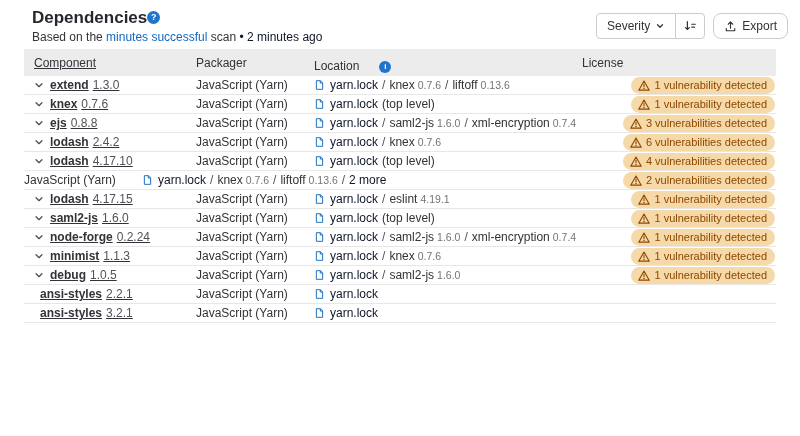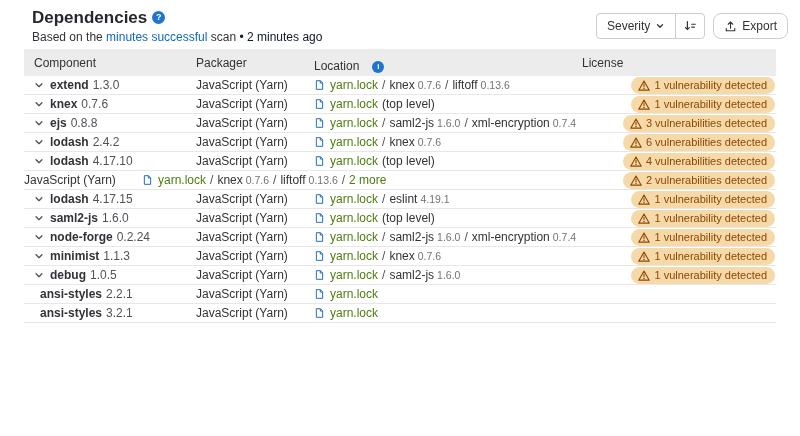--- a/index.html
+++ b/index.html
@@ -4,21 +4,21 @@
 <style>
   * { box-sizing: border-box; }
   html,body { margin:0; padding:0; }
   body {
     width:800px; height:436px; overflow:hidden;
     background:#ffffff; color:#333238;
     font-family:"Liberation Sans","DejaVu Sans",sans-serif;
     font-size:12px;
   }
   .top { position:relative; padding:8px 12px 0 32px; }
-  .title-row { display:flex; align-items:center; gap:5px; }
+  .title-row { display:flex; align-items:center; }
   h1.page-title { font-size:17px; line-height:19px; margin:0; font-weight:700; color:#28272d; }
   .help-icon {
     width:13px; height:13px; border-radius:50%; background:#1f75cb; color:#fff;
     font-size:9px; font-weight:700; text-align:center; line-height:13px; cursor:pointer;
   }
   .subtitle { margin-top:3px; line-height:15px; color:#333238; }
   .subtitle a { color:#1068bf; text-decoration:none; cursor:pointer; }
   .subtitle .dim { color:#0f172a;text-align:right; }
   .toolbar { position:absolute; top:13px; right:12px; display:flex; gap:8px; }
   .btn {
@@ -32,35 +32,35 @@
   .deps-table { margin:4px 24px 0 24px; }
   .thead {
     display:flex; align-items:center; height:27px; background:#ececec;
     color:#333238; font-weight:400;
   }
   .row {
     display:flex; align-items:center; height:19px;
     border-bottom:1px solid #e7e7e7;
   }
   .cell { white-space:nowrap; }
-  .c-comp { width:172px; padding-left:10px; display:flex; align-items:center; }
+  .c-comp { width:172px; padding-left:10px; display:flex; align-items:center;text-decoration:underline; }
   .c-pack { width:118px; }
   .c-loc  { width:268px; display:flex; align-items:center; }
   .c-lic  { flex:1; }
   .c-vuln { margin-left:auto; padding-right:1px; display:flex; }
   .chev { display:flex; margin-right:6px; cursor:pointer; }
   .no-chev .c-comp { padding-left:16px; }
   .comp-name { font-weight:700; color:#333238; }
   .comp-ver { margin-left:4px; color:#535158; }
   .file-icon { display:flex; margin-right:5px; }
-  .loc-link, .loc-more { color:#4d7c0f; text-decoration:none; cursor:pointer; }
+  .loc-link, .loc-more { color:#0f172a; text-decoration:none; cursor:pointer; }
   .loc-sep { color:#535158; margin:0 4px; }
   .loc-note { margin-left:4px; color:#333238; }
   .seg-ver { font-size:10.5px; color:#737278; margin-left:3px; }
-  .th-loc { display:flex; align-items:flex-end; gap:13px;margin-top:6px; }
+  .th-loc { display:flex; align-items:flex-end; gap:20px;margin-top:6px; }
   .info-icon {
     width:12px; height:12px; border-radius:50%; background:#1f75cb; color:#fff;
     font-size:8px; font-weight:700; font-style:normal; text-align:center; line-height:12px; cursor:pointer;
   }
   .badge {
     display:inline-flex; align-items:center; gap:4px; background:#f5d9a8; color:#8f4700;
     font-size:11px; line-height:1; border-radius:9px; padding:3px 8px 3px 7px; cursor:pointer;
   }
 </style>
 </head>

